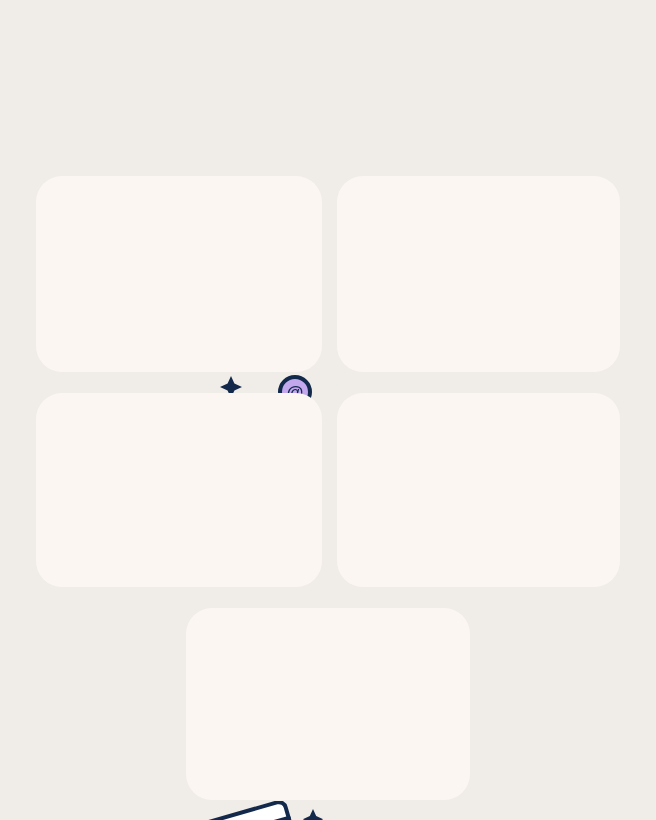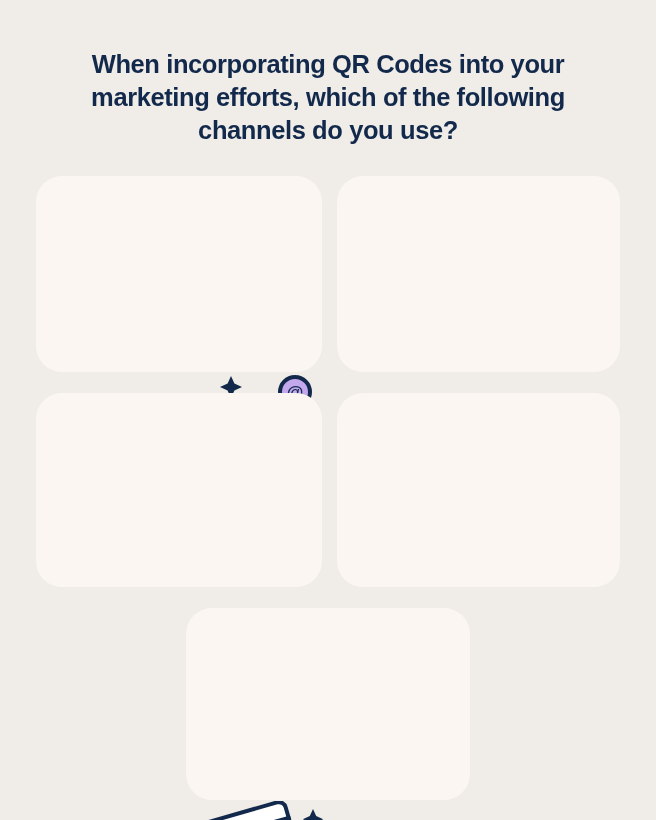--- a/index.html
+++ b/index.html
@@ -59,21 +59,20 @@
   }
   .caption .pct{font-weight:bold;font-size:25px;letter-spacing:-0.5px;}
   .caption .lbl{font-weight:normal;}
   .cap1{left:36px;  top:332px; width:286px;}
 </style>
 </head>
 <body>
 
 <div class="page">
 
-  <div class="headline">When incorporating QR Codes into your marketing efforts, which of the following channels do you use?</div>
 
   <div class="card c1">
     <div class="badge b1">#1</div>
     <div class="art a1">
       <svg viewBox="0 0 130 120" width="130" height="120">
         <g stroke="#12294C" stroke-width="4" stroke-linecap="round" stroke-linejoin="round" fill="none">
           <path d="M14 68 L6 66 M15 76 L7 76"></path>
           <g transform="rotate(-9 65 62)">
             <rect x="20" y="34" width="96" height="58" rx="5" fill="#5BC8F5"></rect>
             <path d="M20 40 L27 38 L27 90 L20 88 Z" fill="#3FAEDC"></path>

